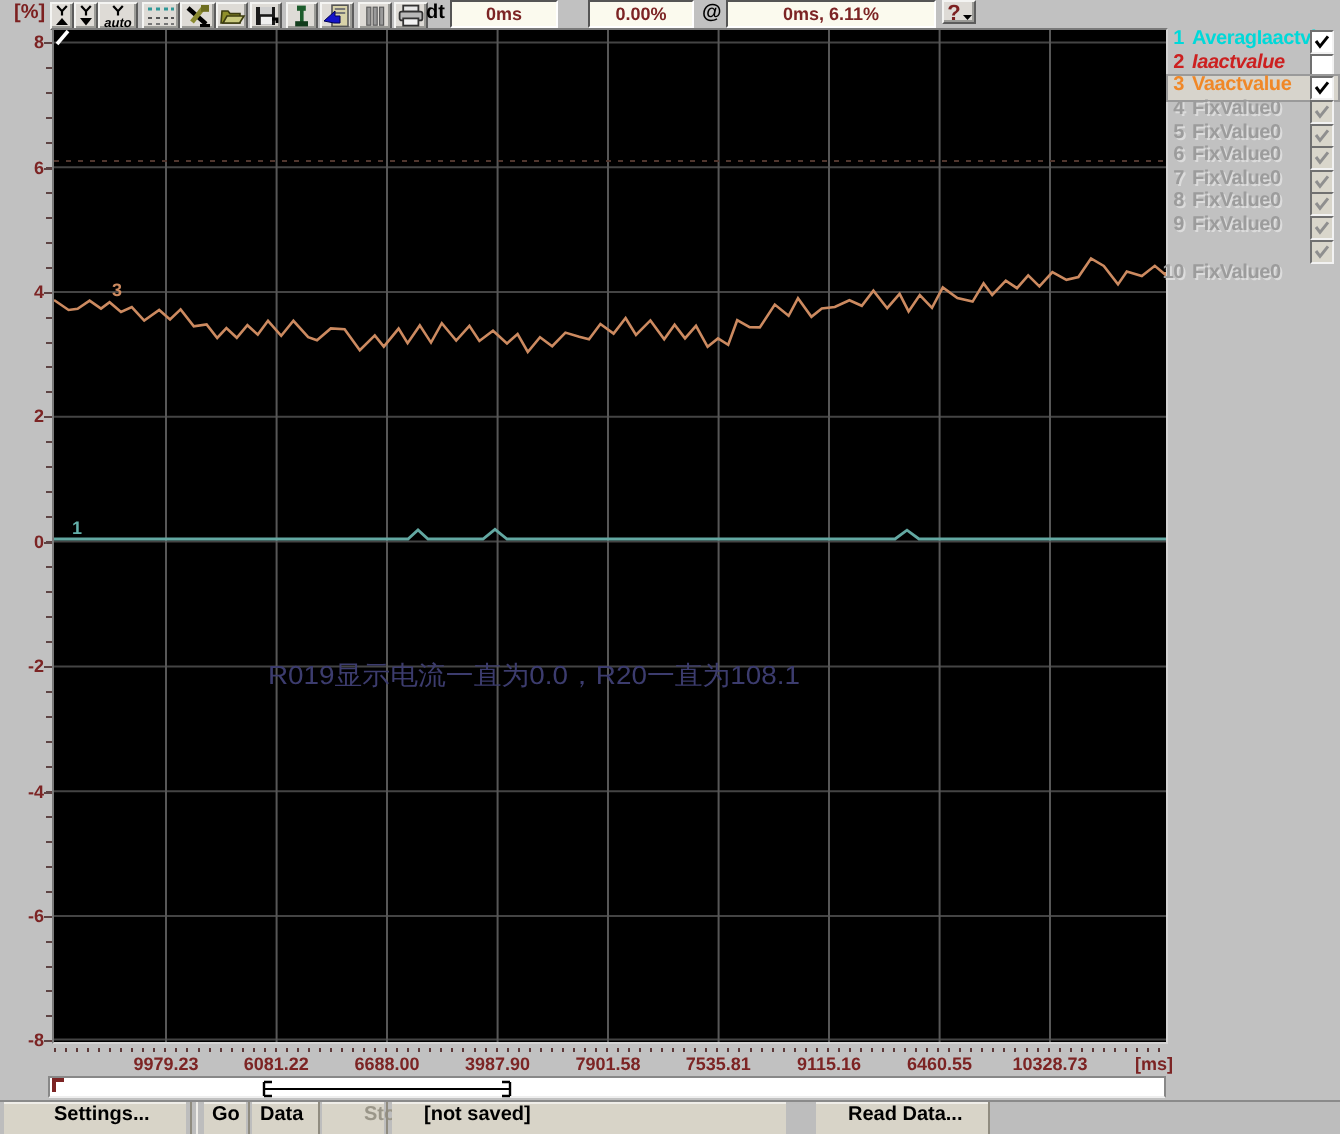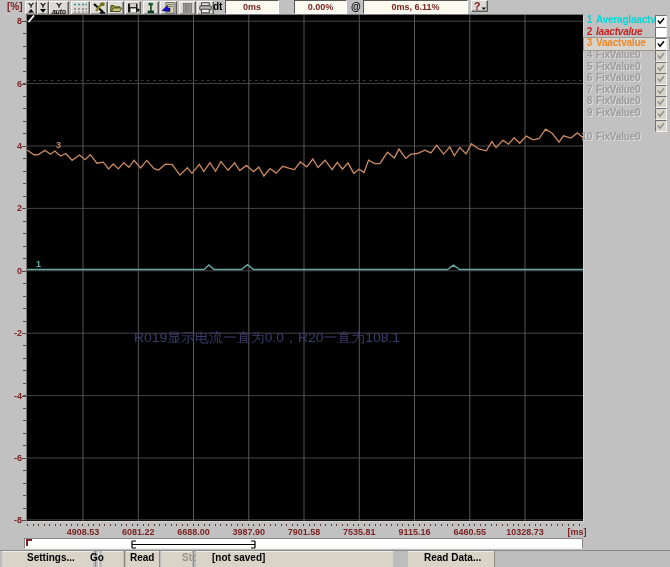--- a/index.html
+++ b/index.html
@@ -180,21 +180,21 @@
     <div class="abs" style="left:22px;top:333.2px;width:4px;height:1px;background:#5e4444;"></div>
     <div class="ylab" style="left:0px;top:390.6px;">-4</div>
     <div class="abs" style="left:22px;top:395.6px;width:4px;height:1px;background:#5e4444;"></div>
     <div class="ylab" style="left:0px;top:453.0px;">-6</div>
     <div class="abs" style="left:22px;top:458.0px;width:4px;height:1px;background:#5e4444;"></div>
     <div class="ylab" style="left:0px;top:515.4px;">-8</div>
     <div class="abs" style="left:22px;top:520.4px;width:4px;height:1px;background:#5e4444;"></div>
   </div>
 
 <div id="xlabels">
-    <div class="xlab" style="left:58.0px;top:528px;">4908.53</div>
+    <div class="xlab" style="left:58.0px;top:528px;">9979.23</div>
     <div class="xlab" style="left:113.2px;top:528px;">6081.22</div>
     <div class="xlab" style="left:168.5px;top:528px;">6688.00</div>
     <div class="xlab" style="left:223.8px;top:528px;">3987.90</div>
     <div class="xlab" style="left:279.0px;top:528px;">7901.58</div>
     <div class="xlab" style="left:334.2px;top:528px;">7535.81</div>
     <div class="xlab" style="left:389.5px;top:528px;">9115.16</div>
     <div class="xlab" style="left:444.8px;top:528px;">6460.55</div>
     <div class="xlab" style="left:500.0px;top:528px;">10328.73</div>
     <div class="xlab" style="left:552px;top:528px;">[ms]</div>
   </div>
@@ -299,24 +299,24 @@
     <path d="M230 2 L230 9 M230 2 L226 2 M230 9 L226 9" stroke="#000" stroke-width="1.2" fill="none"></path>
     <line x1="107" y1="5.5" x2="230" y2="5.5" stroke="#000" stroke-width="1"></line>
   </svg>
 </div>
 
 <div class="abs" style="left:0;top:550px;width:670px;height:17px;background:#bdbdbd;border-top:1px solid #8a8a8a;"></div>
 <div class="bbtn" style="left:2px;width:91px;"></div>
 <div class="bbl" style="left:27px;">Settings...</div>
 <div class="abs" style="left:95px;top:551px;width:2px;height:16px;border-left:1px solid #908c80;border-right:1px solid #efede8;"></div>
 <div class="bbtn" style="left:102px;width:21px;"></div>
-<div class="bbl" style="left:90px;">Go</div>
+<div class="bbl" style="left:106px;">Go</div>
 <div class="abs" style="left:124px;top:551px;width:1px;height:16px;border-left:1px solid #908c80;"></div>
 <div class="bbtn" style="left:126px;width:33px;"></div>
-<div class="bbl" style="left:130px;">Read</div>
+<div class="bbl" style="left:130px;">Data</div>
 <div class="abs" style="left:159px;top:551px;width:1px;height:16px;border-left:1px solid #908c80;"></div>
 <div class="bbtn" style="left:161px;width:31px;"></div>
 <div class="bbl" style="left:166px;color:#9a9689;margin-left:16px;">Stop</div>
 <div class="abs" style="left:193px;top:551px;width:2px;height:16px;border-left:1px solid #908c80;border-right:1px solid #efede8;"></div>
 <div class="bbtn" style="left:196px;width:197px;"></div>
 <div class="bbl" style="left:212px;">[not saved]</div>
 <div class="bbtn" style="left:408px;width:86px;"></div>
 <div class="bbl" style="left:424px;">Read Data...</div>
 <div class="abs" style="left:494px;top:551px;width:1px;height:16px;border-left:1px solid #908c80;"></div>
 

